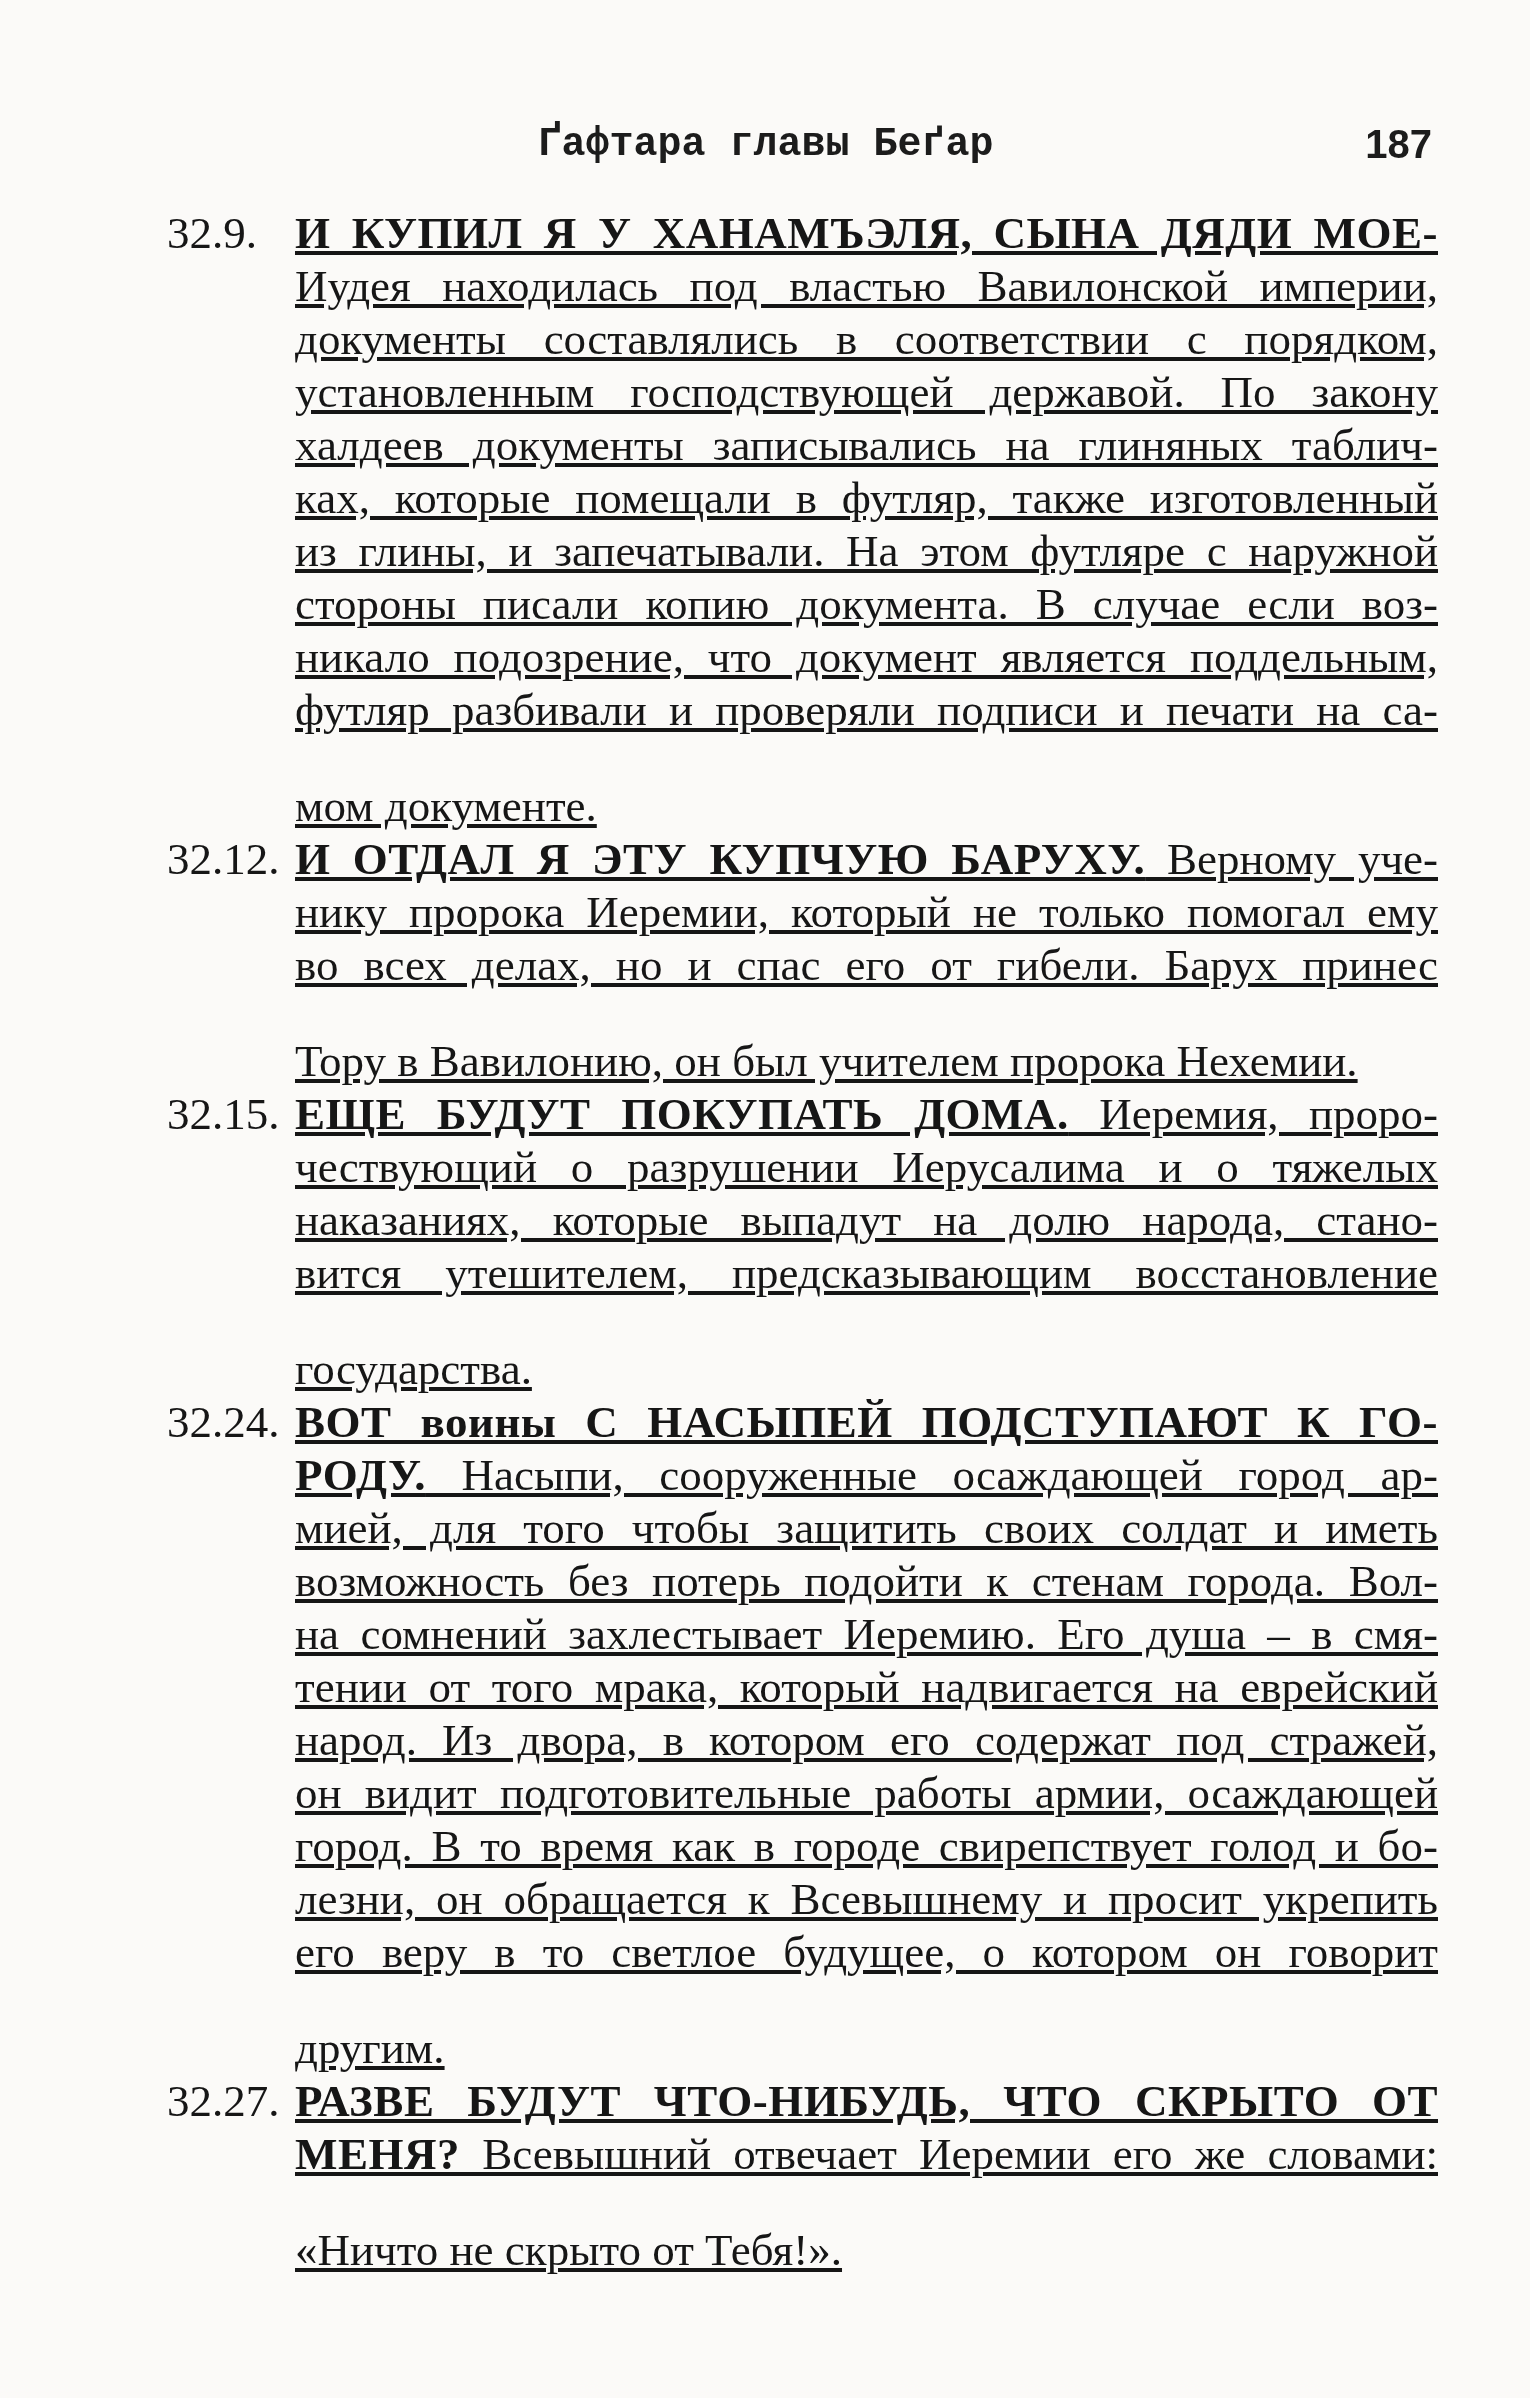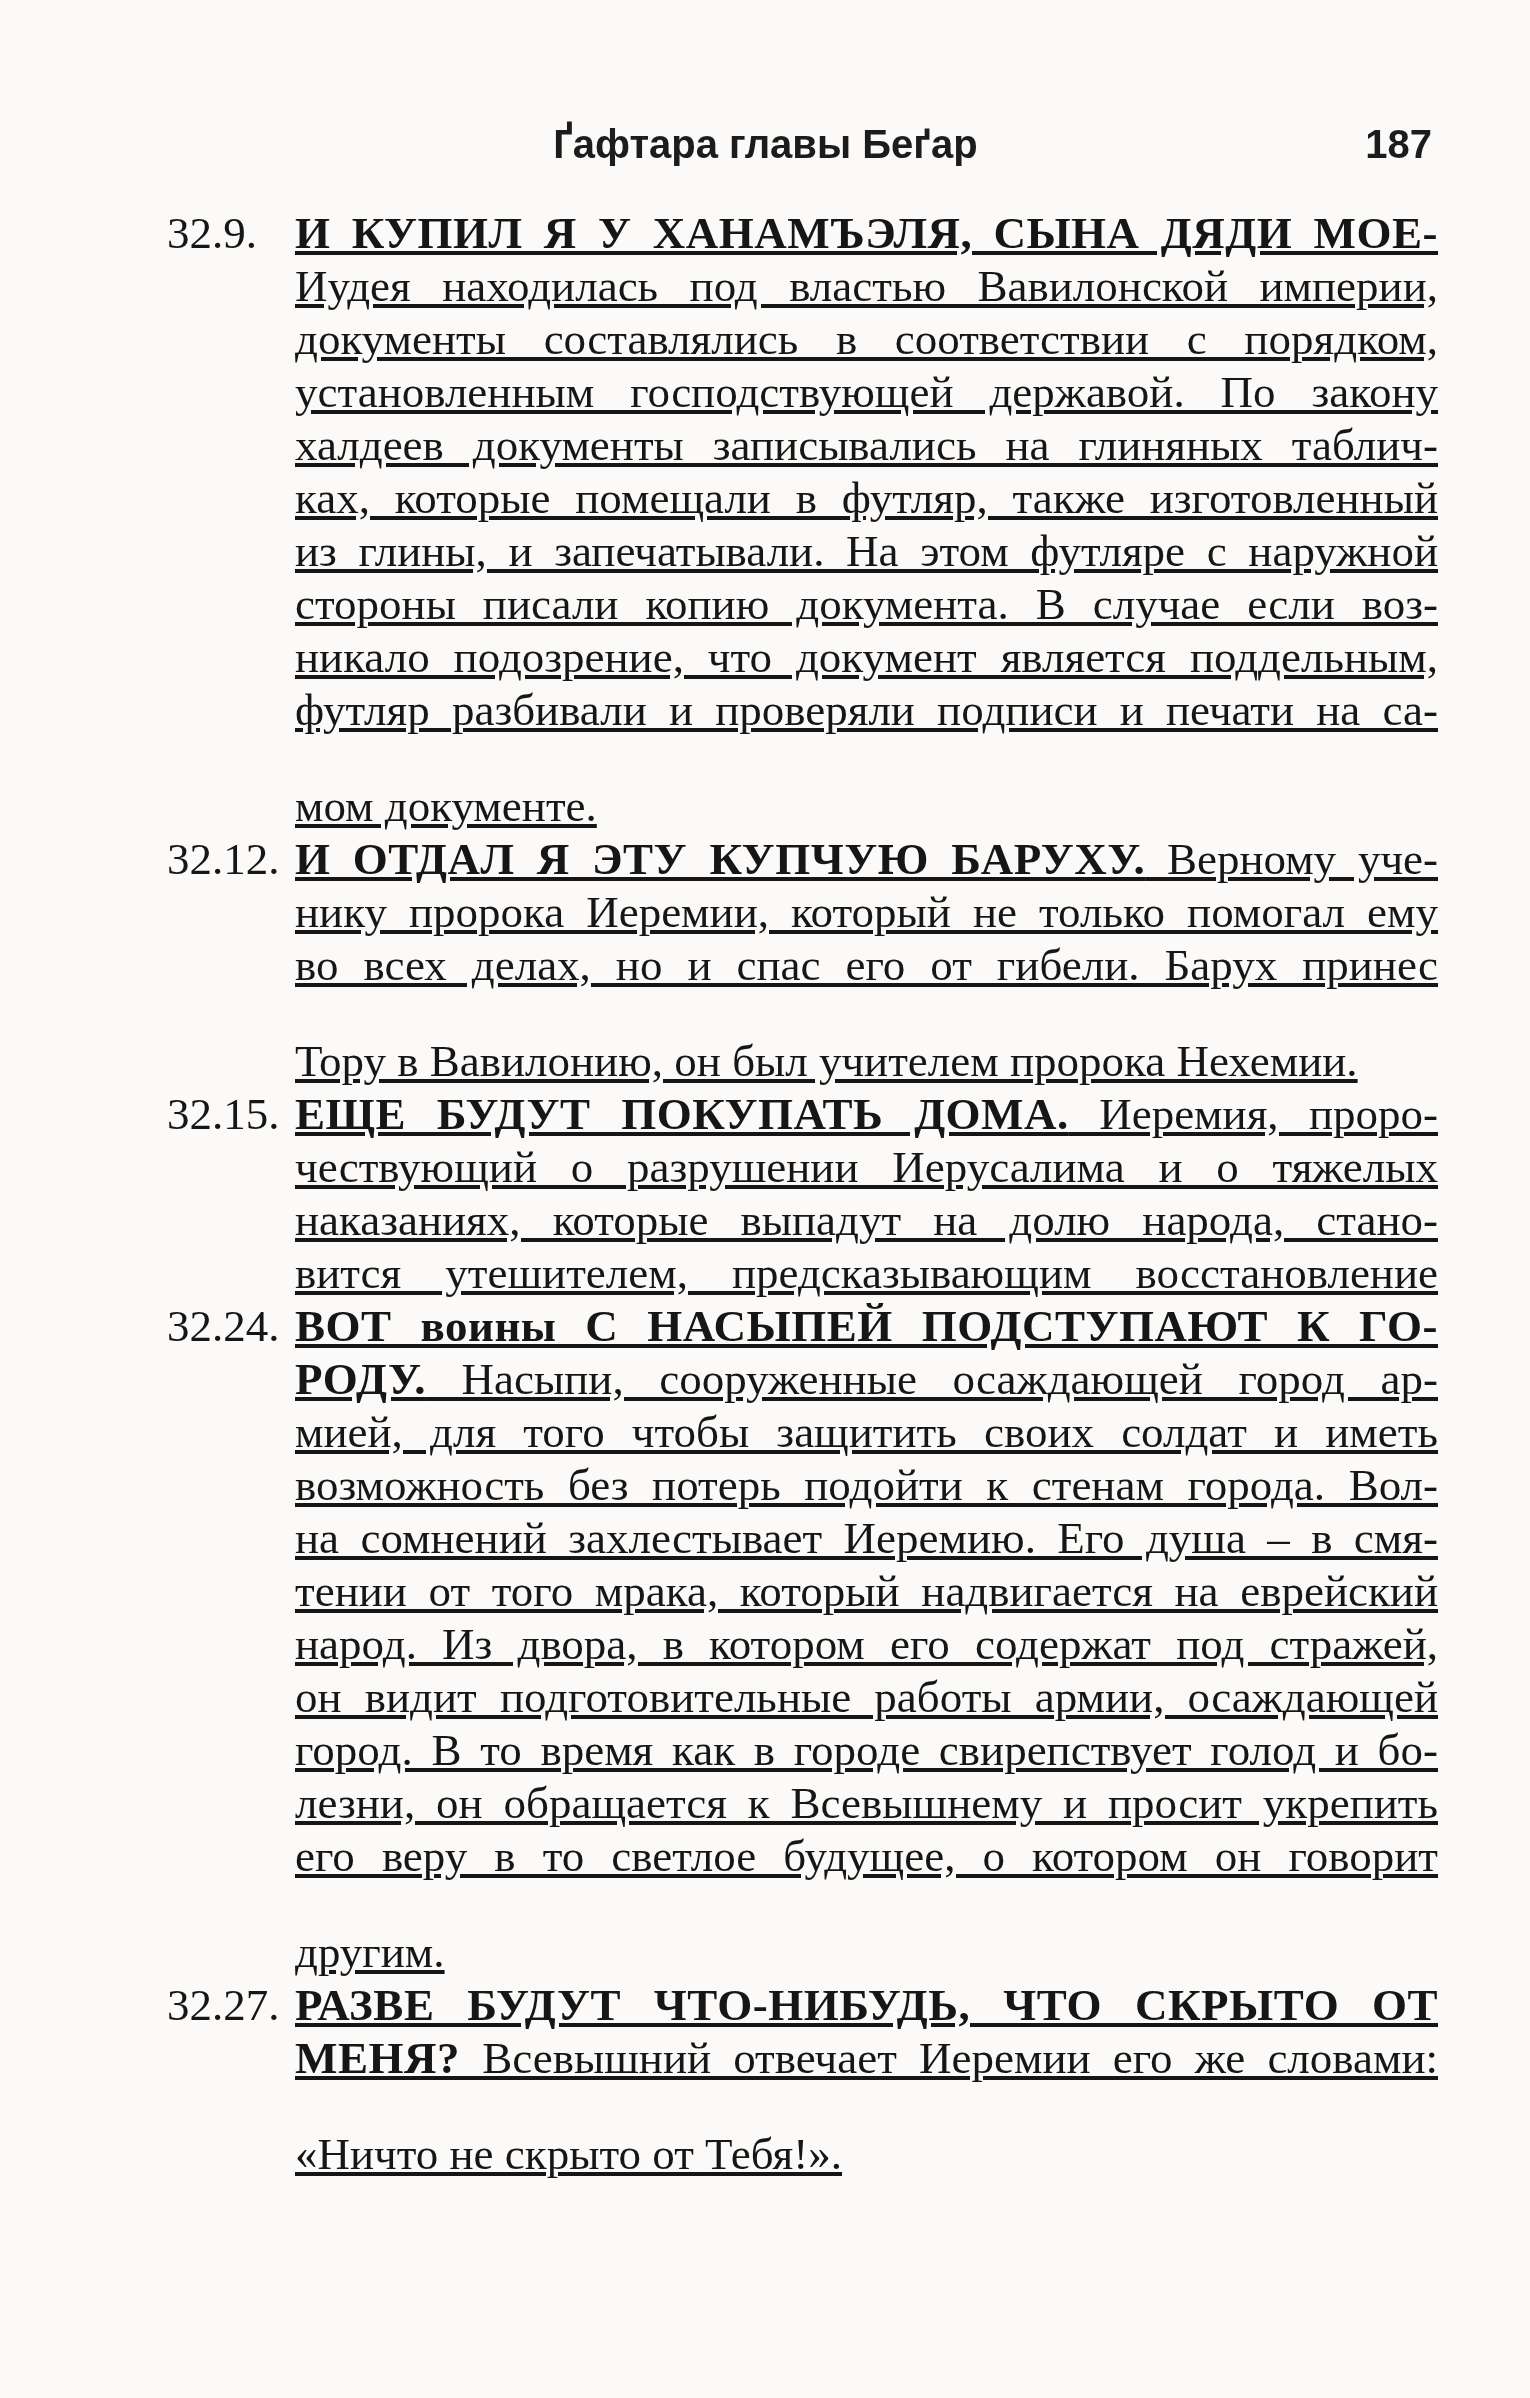--- a/index.html
+++ b/index.html
@@ -27,20 +27,21 @@
     font-weight: bold;
     font-size: 40px;
     line-height: 45px;
     color: #1c1c1c;
   }
   .head-title {
     position: absolute;
     left: 50%;
     transform: translateX(-50%);
     white-space: nowrap;
+    font-family: Liberation Mono, monospace;
   }
   .head-page {
     position: absolute;
     right: 99px;
   }
   
   .body-block {
     position: absolute;
     top: 207px;
     left: 167px;
@@ -110,20 +111,21 @@
           <div class="line last"><span class="cmt">Тору в Вавилонию, он был учителем пророка Нехемии.</span></div>
         </div>
       </div>
       <div class="entry">
         <span class="entry-num">32.15.</span>
         <div class="entry-lines">
           <div class="line"><b class="lead">ЕЩЕ БУДУТ ПОКУПАТЬ ДОМА.</b><span class="cmt"> Иеремия, проро-</span></div>
           <div class="line"><span class="cmt">чествующий о разрушении Иерусалима и о тяжелых</span></div>
           <div class="line"><span class="cmt">наказаниях, которые выпадут на долю народа, стано-</span></div>
           <div class="line"><span class="cmt">вится утешителем, предсказывающим восстановление</span></div>
+          <div class="line last"><span class="cmt">государства.</span></div>
         </div>
       </div>
       <div class="entry">
         <span class="entry-num">32.24.</span>
         <div class="entry-lines">
           <div class="line"><b class="lead">ВОТ воины С НАСЫПЕЙ ПОДСТУПАЮТ К ГО-</b></div>
           <div class="line"><b class="lead">РОДУ.</b><span class="cmt"> Насыпи, сооруженные осаждающей город ар-</span></div>
           <div class="line"><span class="cmt">мией, для того чтобы защитить своих солдат и иметь</span></div>
           <div class="line"><span class="cmt">возможность без потерь подойти к стенам города. Вол-</span></div>
           <div class="line"><span class="cmt">на сомнений захлестывает Иеремию. Его душа – в смя-</span></div>

